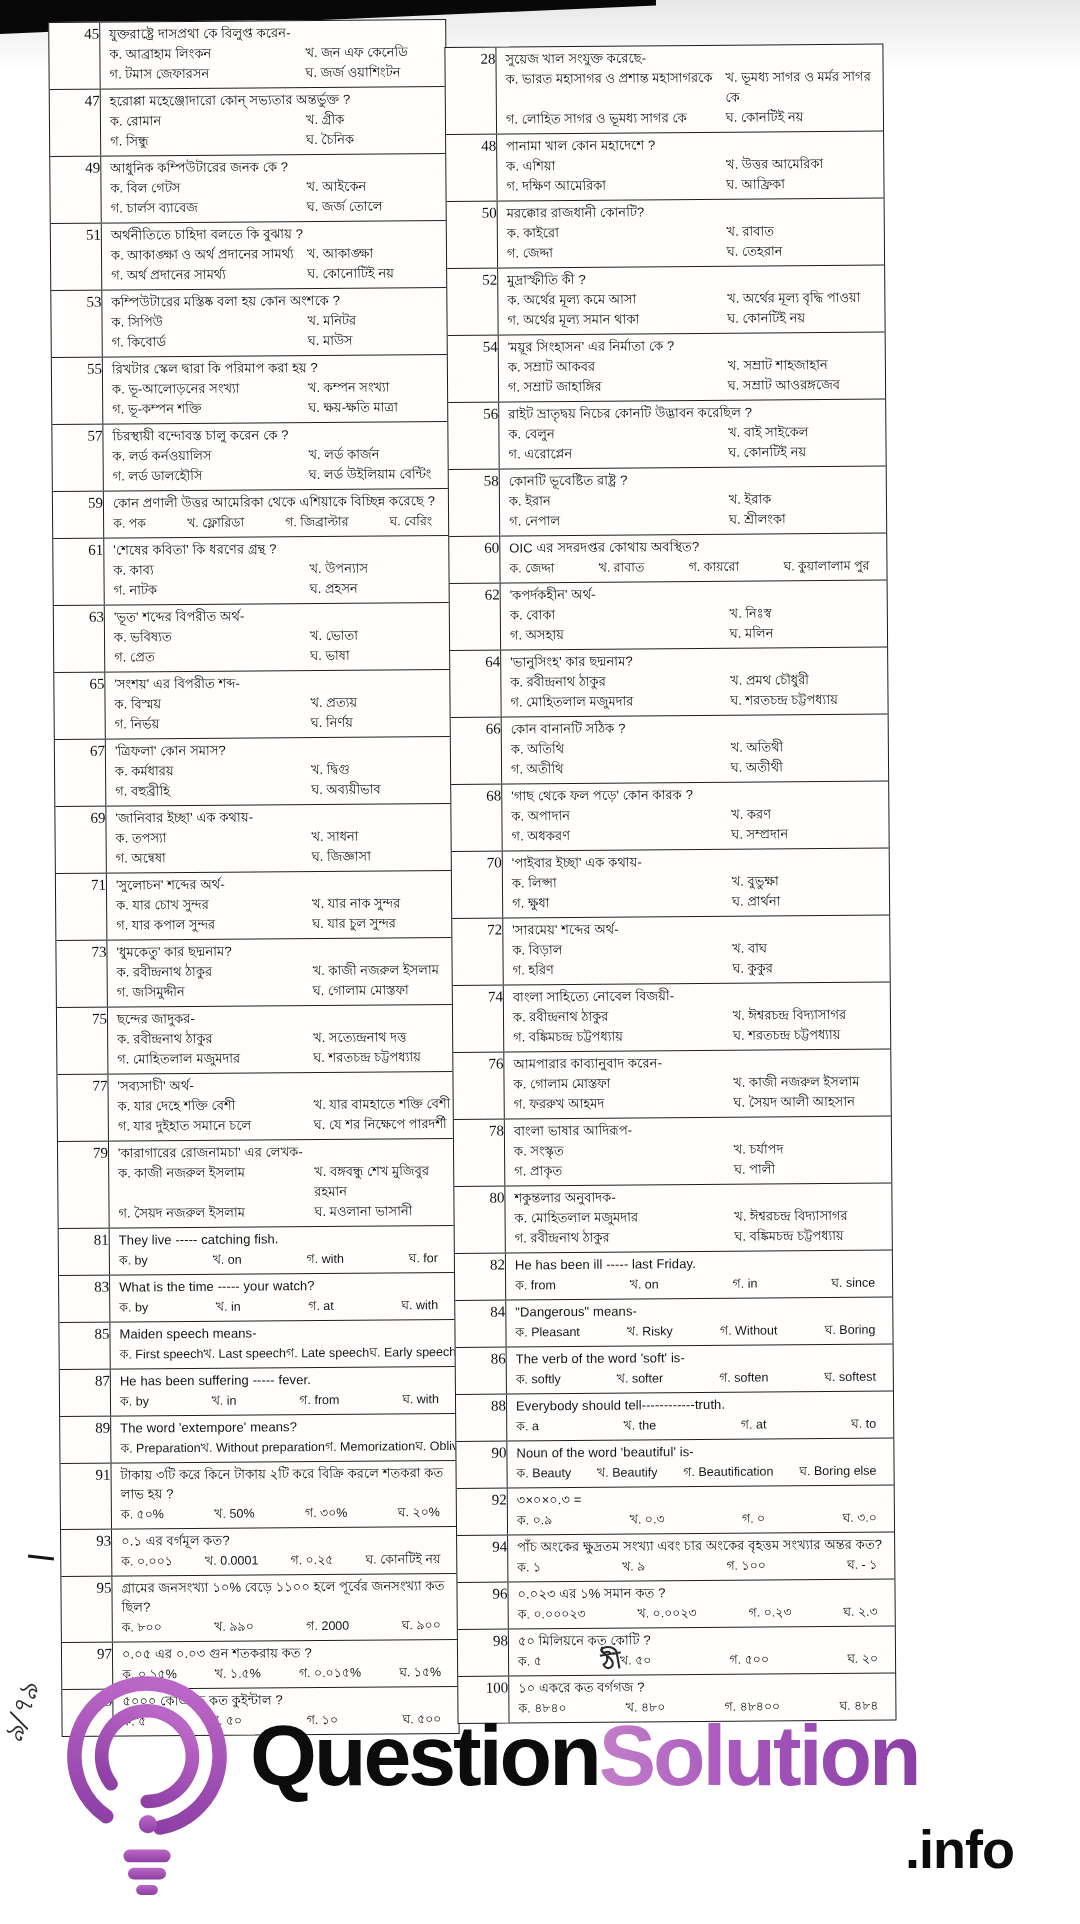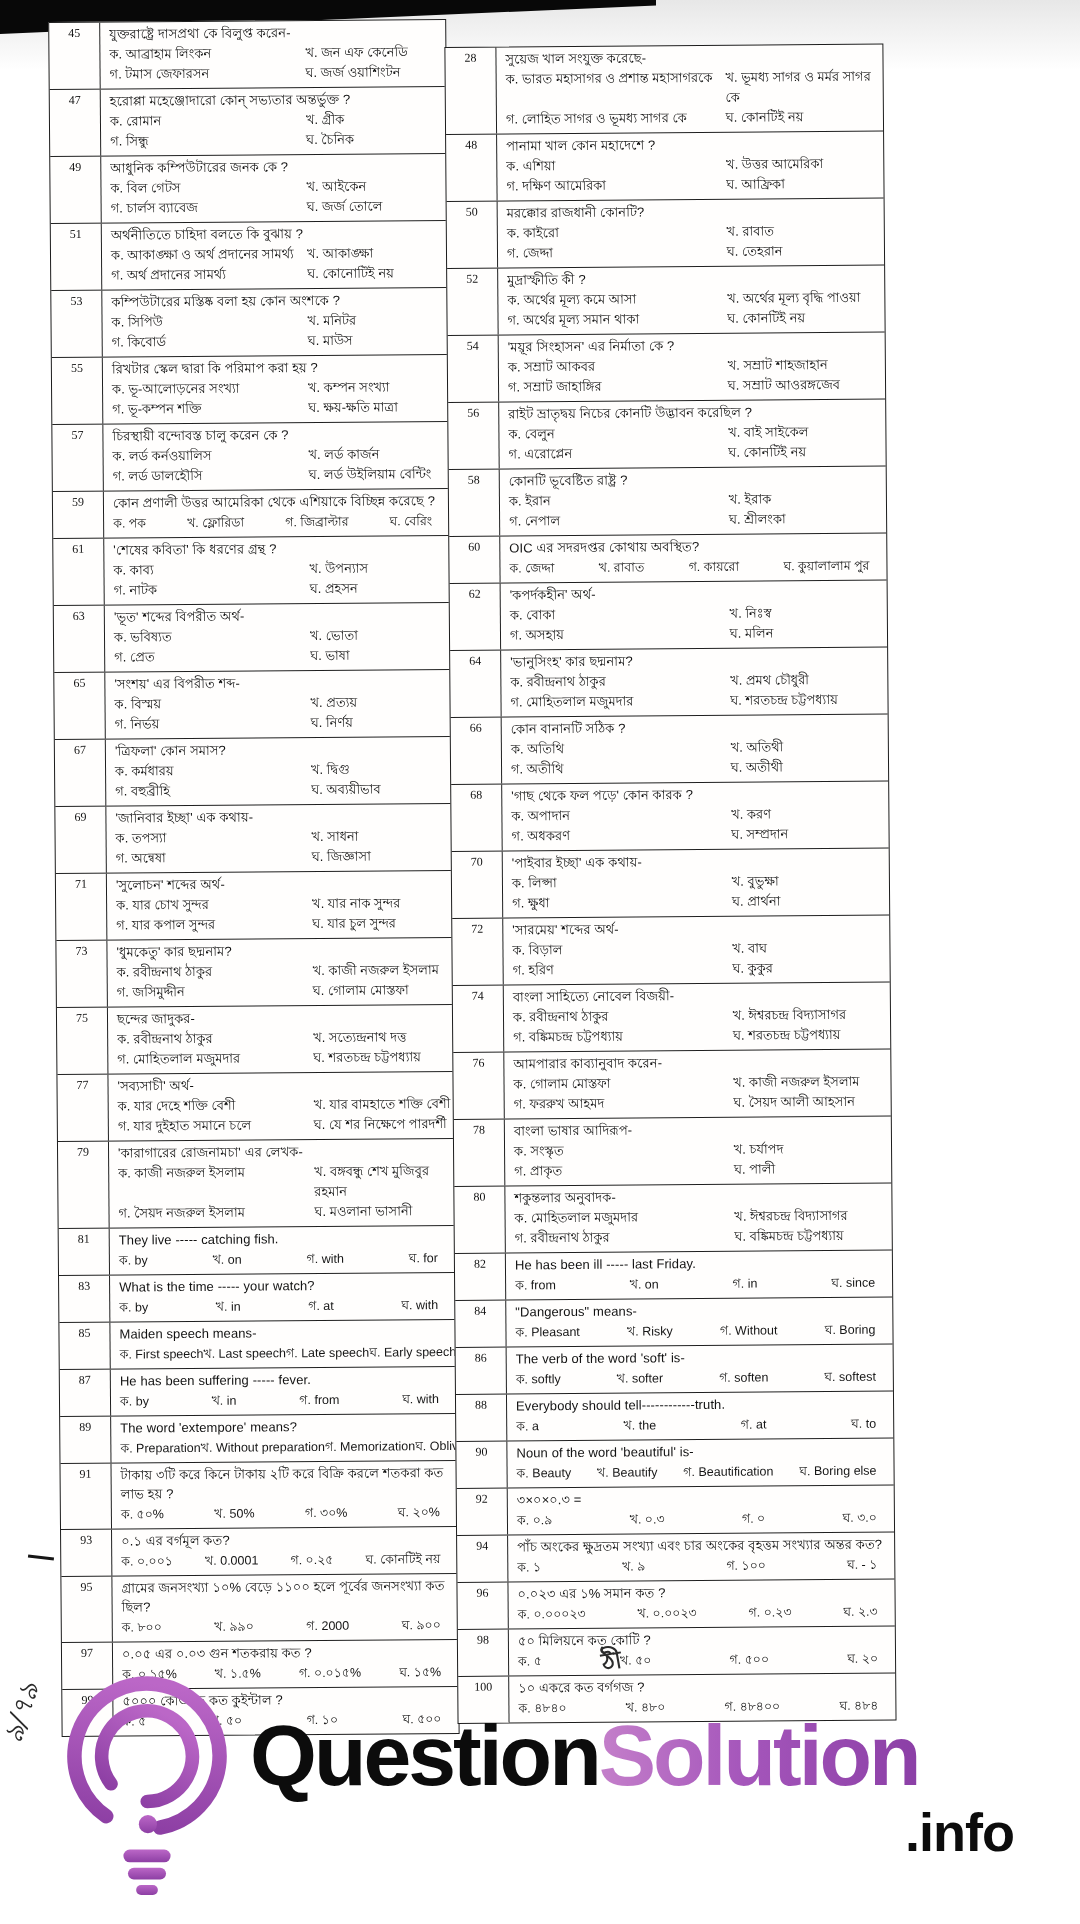--- a/index.html
+++ b/index.html
@@ -12,22 +12,22 @@
     background:linear-gradient(180deg,rgba(195,195,195,.40),rgba(255,255,255,0));}
   .scan-bar{position:absolute;top:0;left:0;width:656px;height:34px;background:#080808;
     clip-path:polygon(0 0,100% 0,100% 16%,0 100%);}
   
   .qtable{position:absolute;top:0;left:0;width:1080px;transform:rotate(-0.45deg);transform-origin:60px 0;}
   .col{position:absolute;background:#fffefd;border:1.6px solid #1d1d1d;}
   .col-left{left:48px;top:22px;width:396px;}
   .col-right{left:444px;top:50px;width:437px;}
   .qrow{display:flex;align-items:stretch;}
   .qrow + .qrow{border-top:1.6px solid #202020;}
-  .qnum{width:50px;flex:0 0 50px;border-right:1.6px solid #202020;text-align:center;
-    padding-top:3px;font-family:"Liberation Serif","DejaVu Serif",serif;font-size:12px;color:#111;}
+  .qnum{width:50px;flex:0 0 50px;border-right:1.6px solid #202020;text-align:right;
+    padding-top:3px;font-family:"Liberation Serif","DejaVu Serif",serif;font-size:15px;color:#111;}
   .qbody{flex:1;padding:2px 5px 4px 9px;min-width:0;}
   .qrow.grid{min-height:64px;}
   .qrow.inline{min-height:44px;}
   .qtext{font-size:13px;line-height:19px;margin-bottom:1px;color:#121212;letter-spacing:.1px;}
   .opts{color:#161616;}
   .opts.grid2{display:grid;grid-template-columns:58% 42%;column-gap:4px;font-size:13px;line-height:20px;}
   .opts.inline{display:flex;justify-content:space-between;padding-right:12px;
     font-size:12.5px;line-height:20px;}
   .opts.inline .opt{white-space:nowrap;}
   
@@ -37,21 +37,21 @@
   .stray-dash{position:absolute;left:28px;top:1556px;width:26px;height:3px;background:#161616;transform:rotate(7deg);}
   
   .logo{position:absolute;left:58px;top:1668px;width:960px;display:flex;align-items:flex-start;}
   .bulb{flex:0 0 178px;margin-top:2px;}
   .logo-text{flex:1;padding-left:14px;}
   .logo-line{font-size:86px;font-weight:bold;letter-spacing:-3px;line-height:1.05;margin-top:42px;white-space:nowrap;}
   .lt-black{color:#0c0c0c;}
   .lt-purple{color:#a156b8;background:linear-gradient(90deg,#c47fca 0%,#a556bb 45%,#8b3fa6 100%);
     -webkit-background-clip:text;background-clip:text;}
   @supports (-webkit-background-clip:text){.lt-purple{-webkit-text-fill-color:transparent;}}
-  .logo-tld{font-size:54px;font-weight:bold;color:#0c0c0c;text-align:right;margin-top:1px;padding-right:4px;letter-spacing:-1px;}
+  .logo-tld{font-size:54px;font-weight:bold;color:#0c0c0c;text-align:right;margin-top:18px;padding-right:4px;letter-spacing:-1px;}
 </style>
 </head>
 <body>
 
 <div class="top-shade"></div>
 <div class="scan-bar"></div>
 
 <div class="qtable">
   <div class="col col-left">
       <div class="qrow grid">

